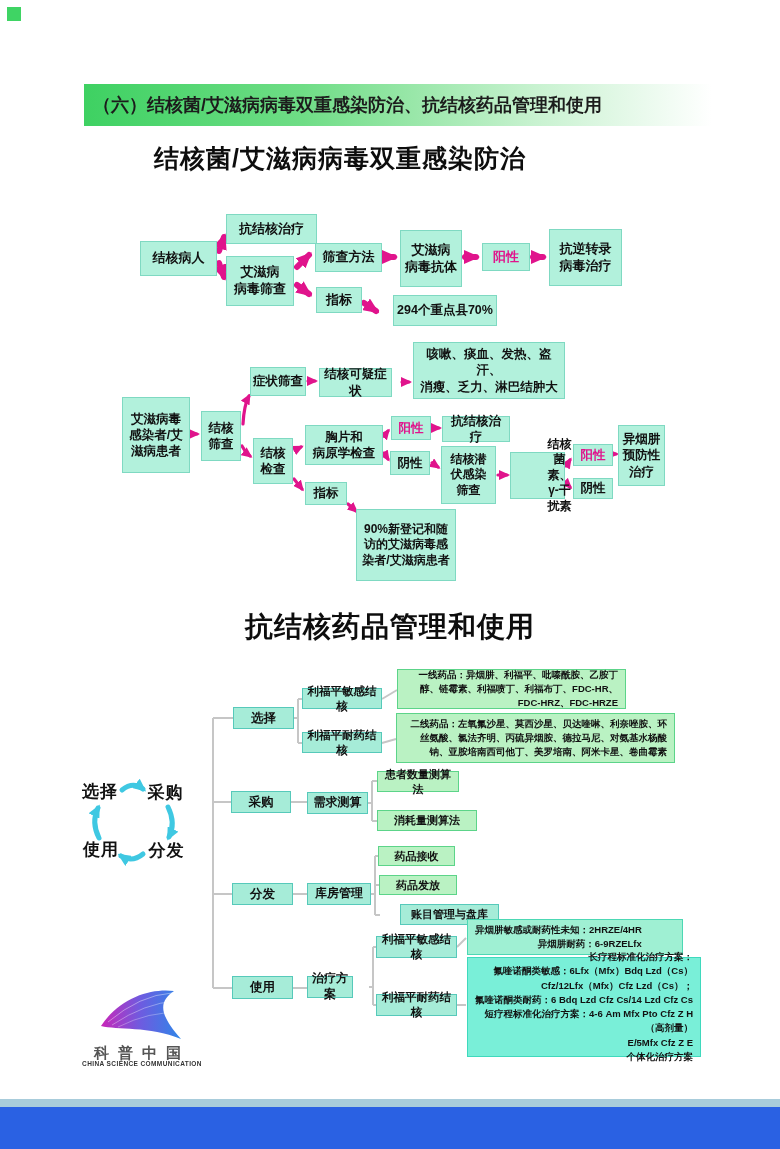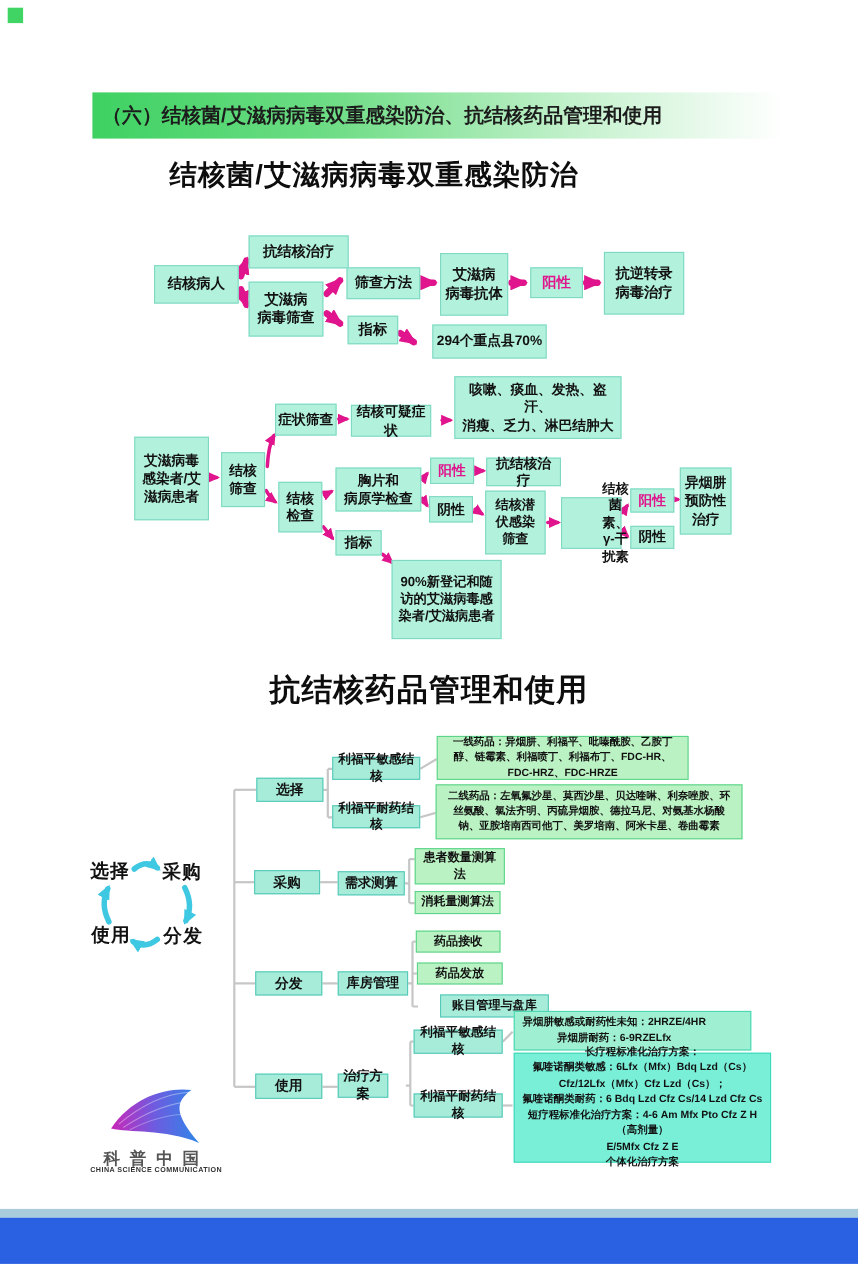--- a/index.html
+++ b/index.html
@@ -7,21 +7,21 @@
           font-family:"Liberation Sans","DejaVu Sans",sans-serif;}
   .abs{position:absolute;box-sizing:border-box;}
   .box{position:absolute;box-sizing:border-box;display:flex;align-items:center;justify-content:center;
        text-align:center;white-space:pre-line;font-weight:bold;color:#111;
        background:var(--box-fill,#b2f1dc);border:1px solid var(--box-border,#7fd9c2);
        line-height:1.3;padding:1px 2px;}
   .t1{background:var(--tree-fill,#a6ecd8);border-color:#56c9ba;}
   .lg{background:var(--leaf-green,#baf2c3);border-color:#5cd489;}
   .lc{background:#9ff0d3;border-color:#4cd8b4;}
   .lb{background:var(--leaf-bright,#79efd8);border-color:#3fd9bd;}
-  .left{justify-content:flex-start;text-align:center;padding:3px 7px;line-height:1.5;}
+  .left{justify-content:flex-start;text-align:right;padding:3px 7px;line-height:1.5;}
   .mag{color:var(--arrow,#e0148c);}
   .plain{background:none;border:none;letter-spacing:1px;}
   #corner-square{left:7px;top:7px;width:14px;height:14px;background:var(--header-green,#3fd464);}
   #header-banner{left:84px;top:84px;width:628px;height:42px;display:flex;align-items:center;
       padding-left:9px;font-size:18px;font-weight:600;color:#1c1c1c;
       background:linear-gradient(to right,#3ed162 0%,#6fdd86 35%,#c8f2d0 72%,#ffffff 100%);}
   .big-title{font-weight:900;color:#0d0d0d;text-align:center;letter-spacing:1px;}
   #title1{left:60px;top:142px;width:560px;font-size:25px;}
   #title2{left:110px;top:608px;width:560px;font-size:28px;}
   #wires{position:absolute;left:0;top:0;pointer-events:none;}
@@ -157,22 +157,22 @@
       <div class="box" style="left: 356px; top: 509px; width: 100px; height: 72px; font-size: 12px;">90%新登记和随
 访的艾滋病毒感
 染者/艾滋病患者</div>
       <div class="box t1" style="left: 233px; top: 707px; width: 61px; height: 22px; font-size: 12.5px;">选择</div>
       <div class="box t1" style="left: 302px; top: 688px; width: 80px; height: 21px; font-size: 11.5px;">利福平敏感结核</div>
       <div class="box t1" style="left: 302px; top: 732px; width: 80px; height: 21px; font-size: 11.5px;">利福平耐药结核</div>
       <div class="box lg left" style="left: 397px; top: 669px; width: 229px; height: 40px; font-size: 9.5px;">一线药品：异烟肼、利福平、吡嗪酰胺、乙胺丁醇、链霉素、利福喷丁、利福布丁、FDC-HR、FDC-HRZ、FDC-HRZE</div>
       <div class="box lg left" style="left: 396px; top: 713px; width: 279px; height: 50px; font-size: 9.5px;">二线药品：左氧氟沙星、莫西沙星、贝达喹啉、利奈唑胺、环丝氨酸、氯法齐明、丙硫异烟胺、德拉马尼、对氨基水杨酸钠、亚胺培南西司他丁、美罗培南、阿米卡星、卷曲霉素</div>
       <div class="box t1" style="left: 231px; top: 791px; width: 60px; height: 22px; font-size: 12.5px;">采购</div>
       <div class="box t1" style="left: 307px; top: 792px; width: 61px; height: 22px; font-size: 12px;">需求测算</div>
-      <div class="box lg" style="left: 377px; top: 771px; width: 82px; height: 33px; font-size: 11px;">患者数量测算法</div>
-      <div class="box lg" style="left: 377px; top: 810px; width: 78px; height: 21px; font-size: 11px;">消耗量测算法</div>
+      <div class="box lg" style="left: 377px; top: 771px; width: 82px; height: 21px; font-size: 11px;">患者数量测算法</div>
+      <div class="box lg" style="left: 377px; top: 810px; width: 100px; height: 21px; font-size: 11px;">消耗量测算法</div>
       <div class="box t1" style="left: 232px; top: 883px; width: 61px; height: 22px; font-size: 12.5px;">分发</div>
       <div class="box t1" style="left: 307px; top: 883px; width: 64px; height: 22px; font-size: 12px;">库房管理</div>
       <div class="box lg" style="left: 378px; top: 846px; width: 77px; height: 20px; font-size: 11px;">药品接收</div>
       <div class="box lg" style="left: 379px; top: 875px; width: 78px; height: 20px; font-size: 11px;">药品发放</div>
       <div class="box t1" style="left: 400px; top: 904px; width: 99px; height: 21px; font-size: 11px;">账目管理与盘库</div>
       <div class="box t1" style="left: 232px; top: 976px; width: 61px; height: 23px; font-size: 12.5px;">使用</div>
       <div class="box t1" style="left: 307px; top: 976px; width: 46px; height: 22px; font-size: 12px;">治疗方案</div>
       <div class="box t1" style="left: 376px; top: 936px; width: 81px; height: 22px; font-size: 11.5px;">利福平敏感结核</div>
       <div class="box t1" style="left: 376px; top: 994px; width: 81px; height: 22px; font-size: 11.5px;">利福平耐药结核</div>
       <div class="box lc left" style="left: 467px; top: 919px; width: 216px; height: 36px; font-size: 9.5px;">异烟肼敏感或耐药性未知：2HRZE/4HR

